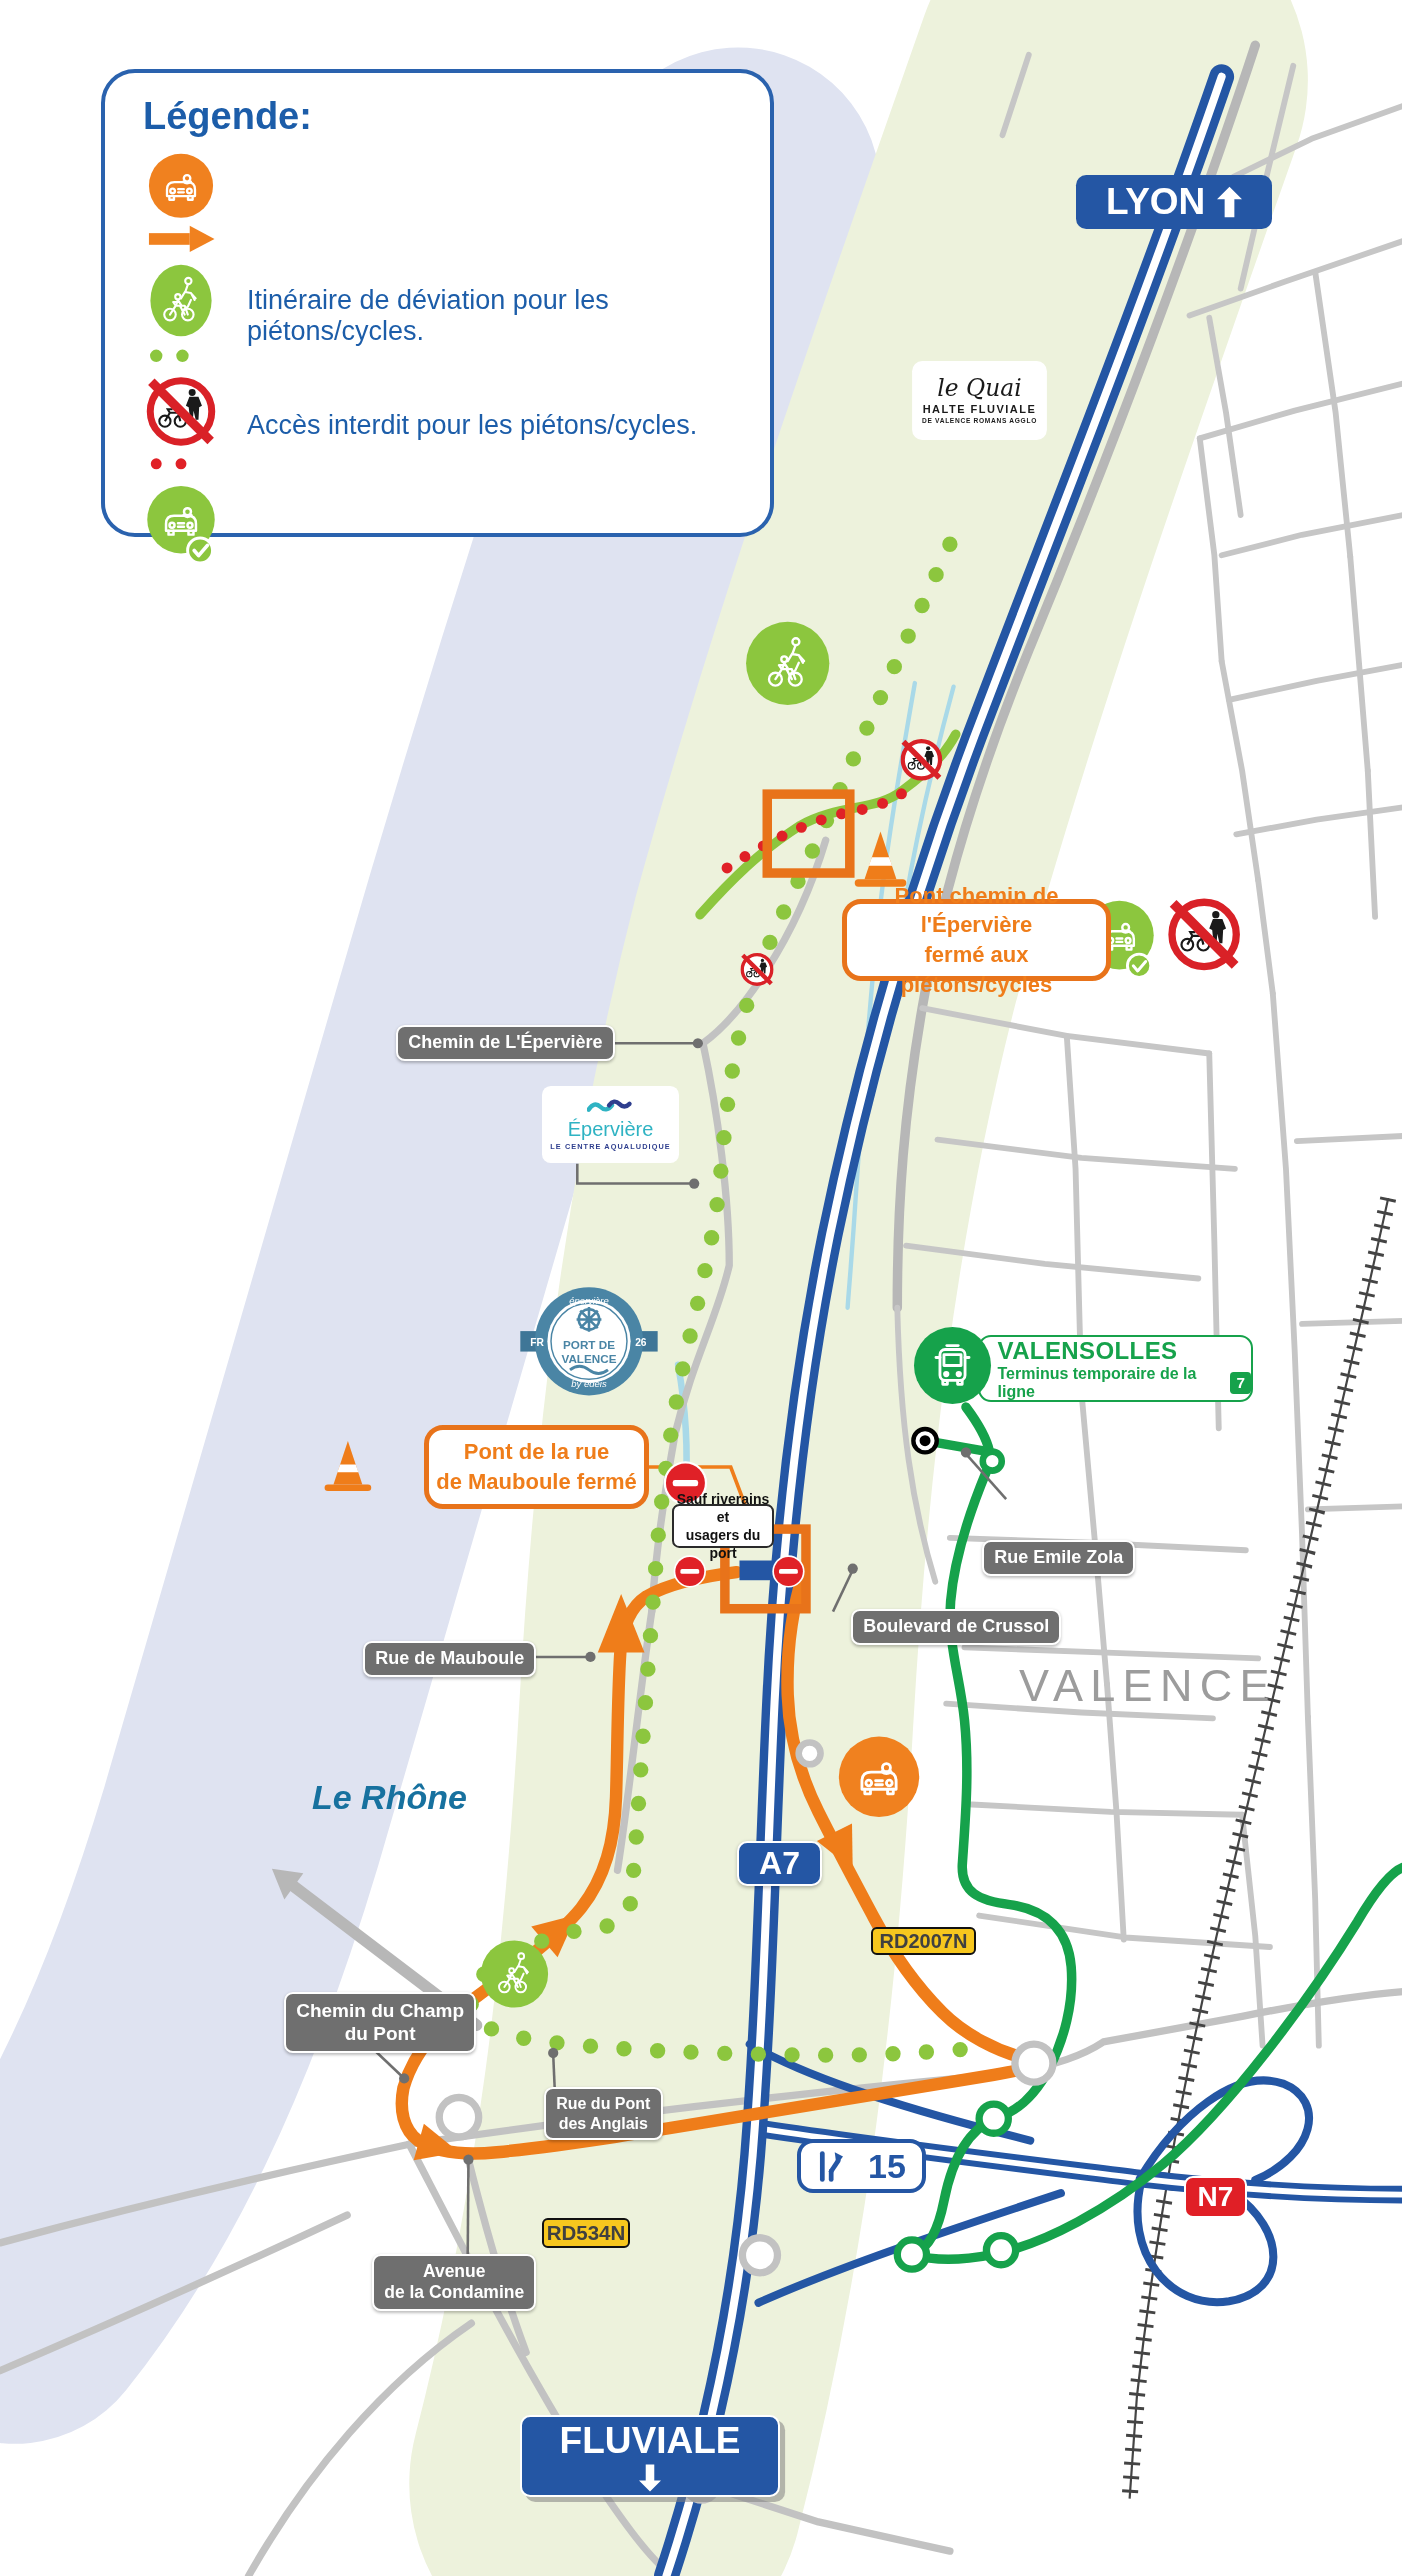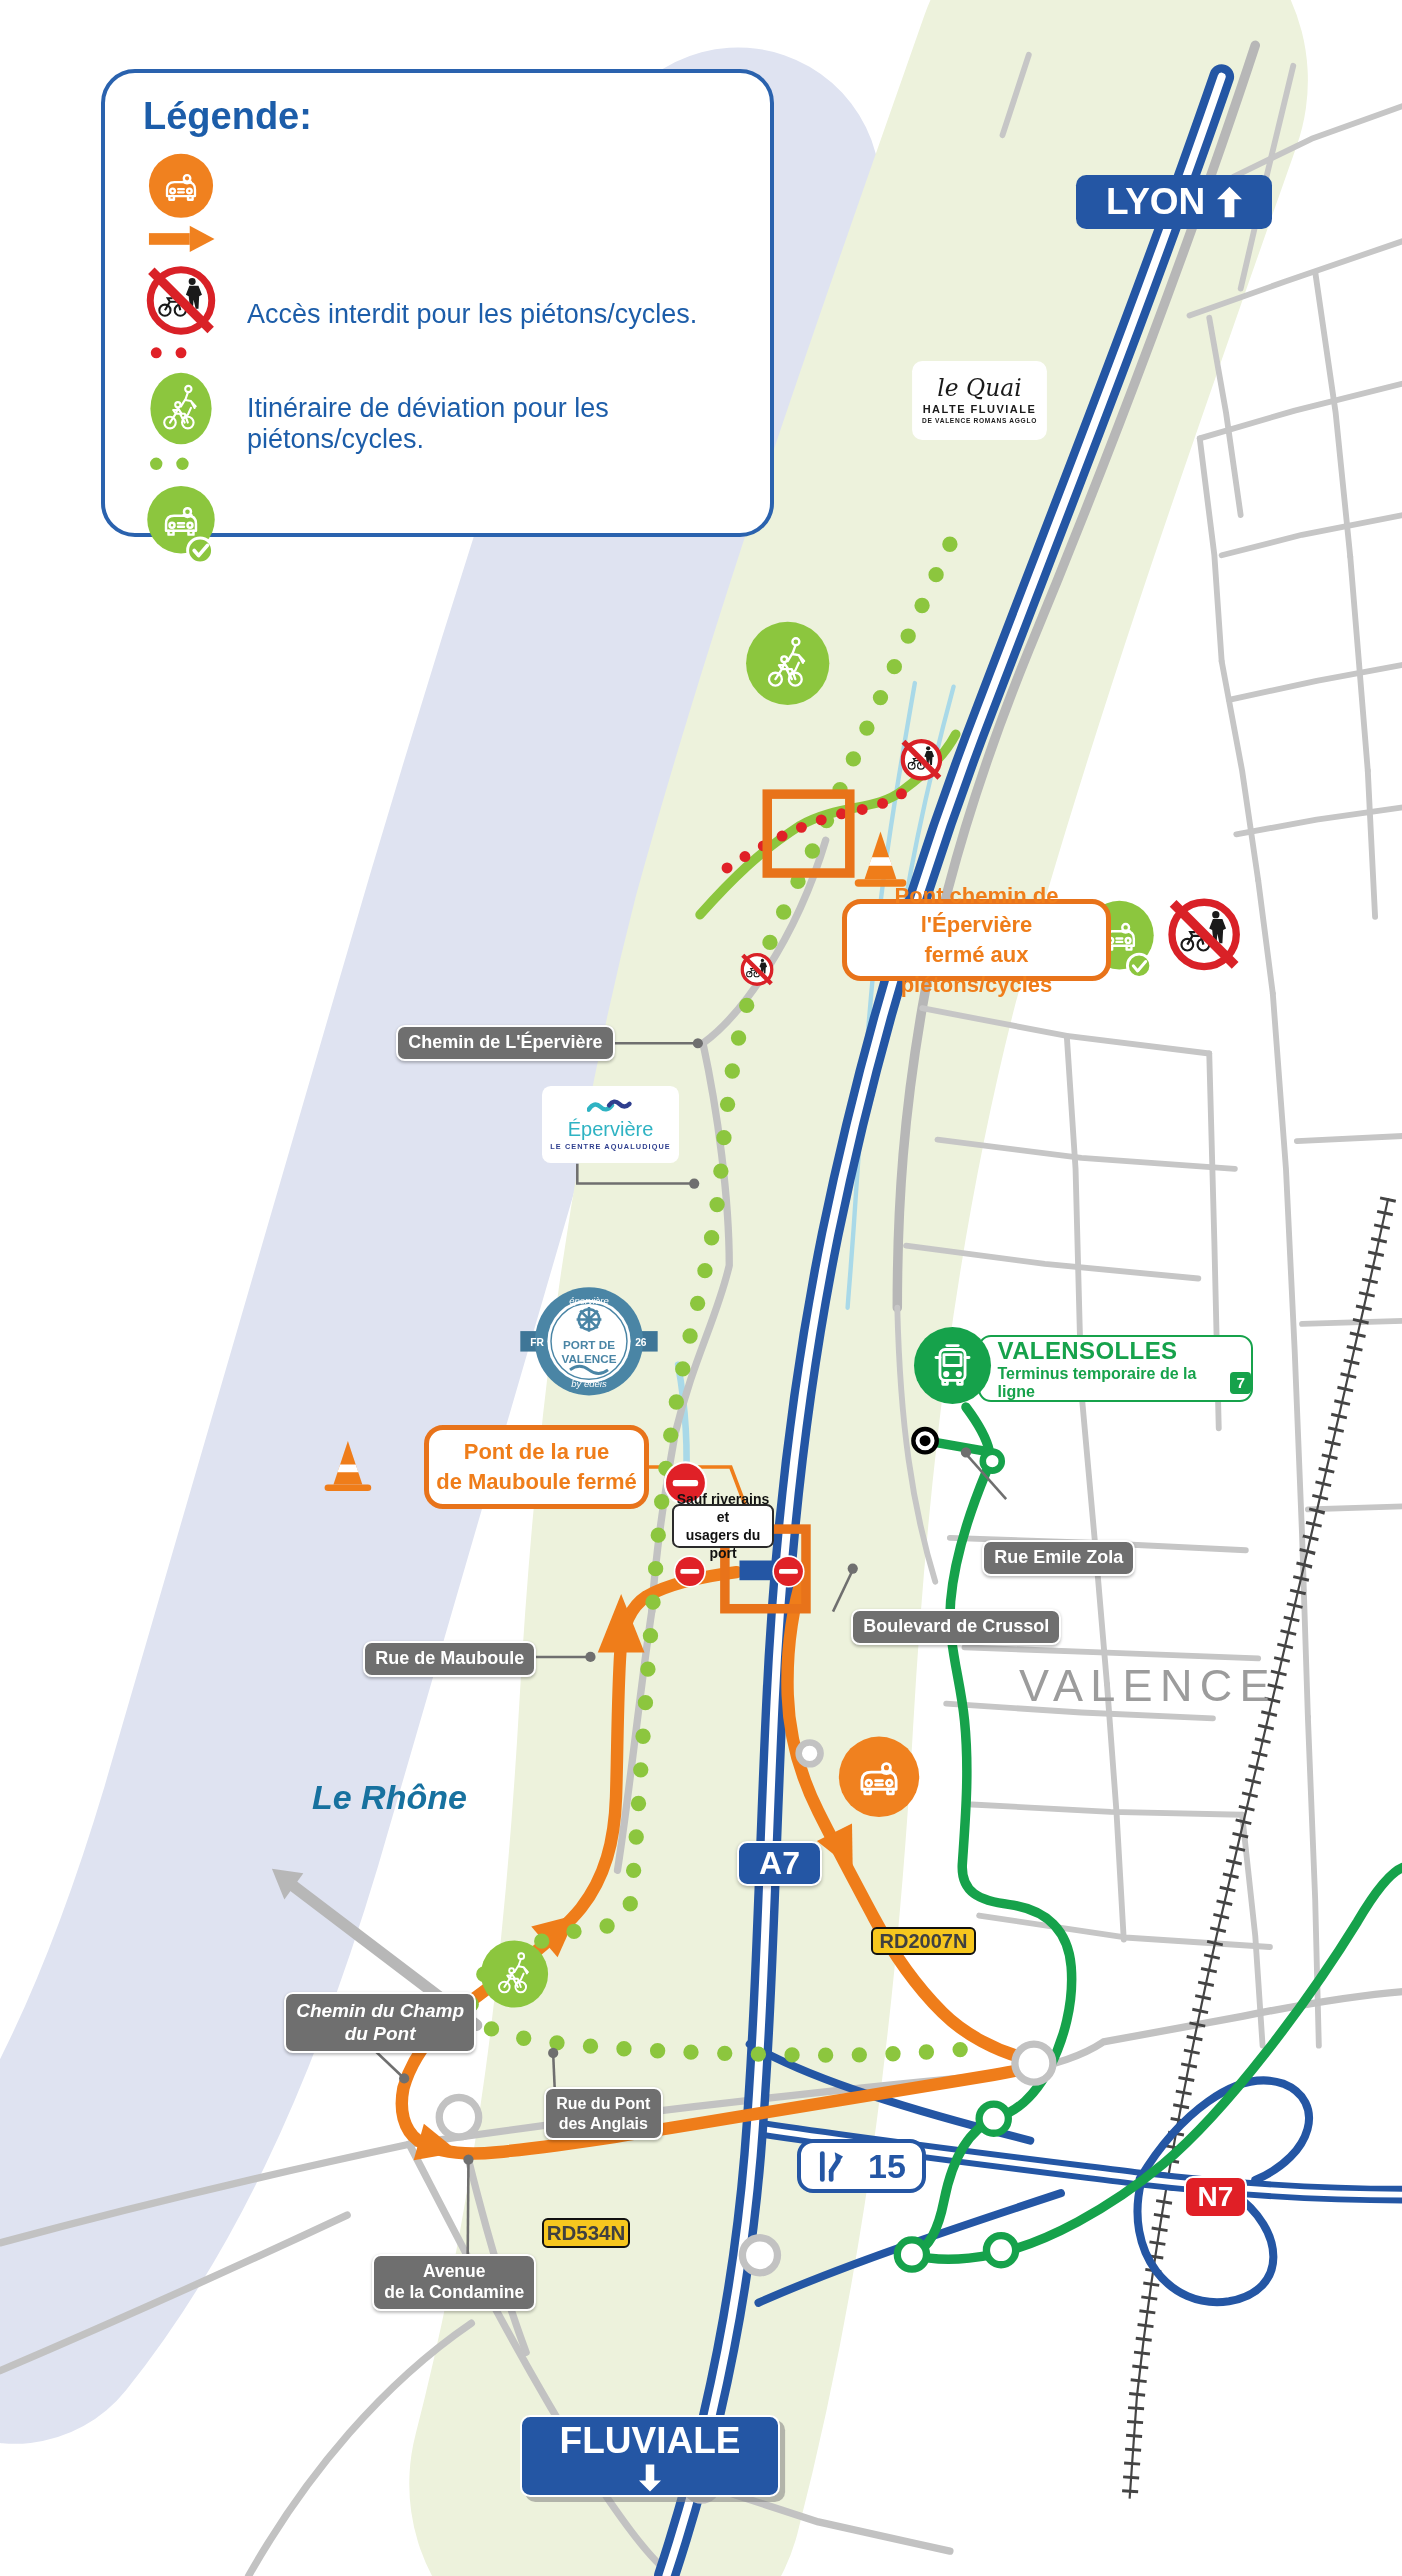--- a/index.html
+++ b/index.html
@@ -349,37 +349,37 @@
         <circle cx="50" cy="45" r="44" fill="#f0811f"></circle>
         <use href="#sym-car" x="18" y="13" width="64" height="64"></use>
         <rect x="6" y="110" width="56" height="16" fill="#f0811f"></rect>
         <polygon points="62,100 96,118 62,136" fill="#f0811f"></polygon>
       </svg>
     </span>
   </div>
 
   <div class="legend-row">
     <span class="legend-icon">
-      <svg width="76" height="99" viewBox="0 0 100 136">
-        <use href="#sym-npc" x="2" y="2" width="96" height="96"></use>
-        <path d="M16 122 H84" stroke="#e02127" stroke-width="15" stroke-linecap="round" stroke-dasharray="0 34" fill="none"></path>
-      </svg>
-    </span>
-    <span class="legend-label">Accès interdit pour les piétons/cycles.</span>
-  </div>
-
-  <div class="legend-row">
-    <span class="legend-icon">
       <svg width="76" height="102" viewBox="0 0 100 140">
         <ellipse cx="50" cy="50" rx="42" ry="49" fill="#8cc63e"></ellipse>
         <use href="#sym-pedbike" x="14" y="12" width="72" height="76"></use>
         <path d="M16 126 H88" stroke="#8cc63e" stroke-width="17" stroke-linecap="round" stroke-dasharray="0 36" fill="none"></path>
       </svg>
     </span>
     <span class="legend-label">Itinéraire de déviation pour les piétons/cycles.</span>
+  </div>
+
+  <div class="legend-row">
+    <span class="legend-icon">
+      <svg width="76" height="99" viewBox="0 0 100 136">
+        <use href="#sym-npc" x="2" y="2" width="96" height="96"></use>
+        <path d="M16 122 H84" stroke="#e02127" stroke-width="15" stroke-linecap="round" stroke-dasharray="0 34" fill="none"></path>
+      </svg>
+    </span>
+    <span class="legend-label">Accès interdit pour les piétons/cycles.</span>
   </div>
 
   <div class="legend-row">
     <span class="legend-icon">
       <svg width="76" height="88" viewBox="0 0 100 120">
         <circle cx="50" cy="50" r="46" fill="#8cc63e"></circle>
         <use href="#sym-car" x="16" y="16" width="68" height="68"></use>
         <circle cx="76" cy="92" r="17" fill="#8cc63e" stroke="#fff" stroke-width="4"></circle>
         <path d="M68,92 l6,7 l12,-14" stroke="#fff" stroke-width="5" fill="none" stroke-linecap="round" stroke-linejoin="round"></path>
       </svg>
@@ -449,21 +449,21 @@
 
 <div class="abs ov gray-label" style="left:946px;top:1540px;font-size:18px;">
   <span>Rue Emile Zola</span>
 </div>
 <div class="abs ov gray-label" style="left:815px;top:1609px;font-size:18px;">
   <span>Boulevard de Crussol</span>
 </div>
 <div class="abs ov gray-label" style="left:327px;top:1641px;font-size:18px;">
   <span>Rue de Mauboule</span>
 </div>
-<div class="abs ov gray-label" style="left:248px;top:1992px;font-size:19px;font-style:italic;">
+<div class="abs ov gray-label" style="left:248px;top:1992px;font-size:19px;">
   <div>Chemin du Champ</div>
   <div>du Pont</div>
 </div>
 <div class="abs ov gray-label" style="left:508px;top:2087px;font-size:16px;">
   <div>Rue du Pont</div>
   <div>des Anglais</div>
 </div>
 <div class="abs ov gray-label" style="left:336px;top:2254px;font-size:17.5px;">
   <div>Avenue</div>
   <div>de la Condamine</div>

